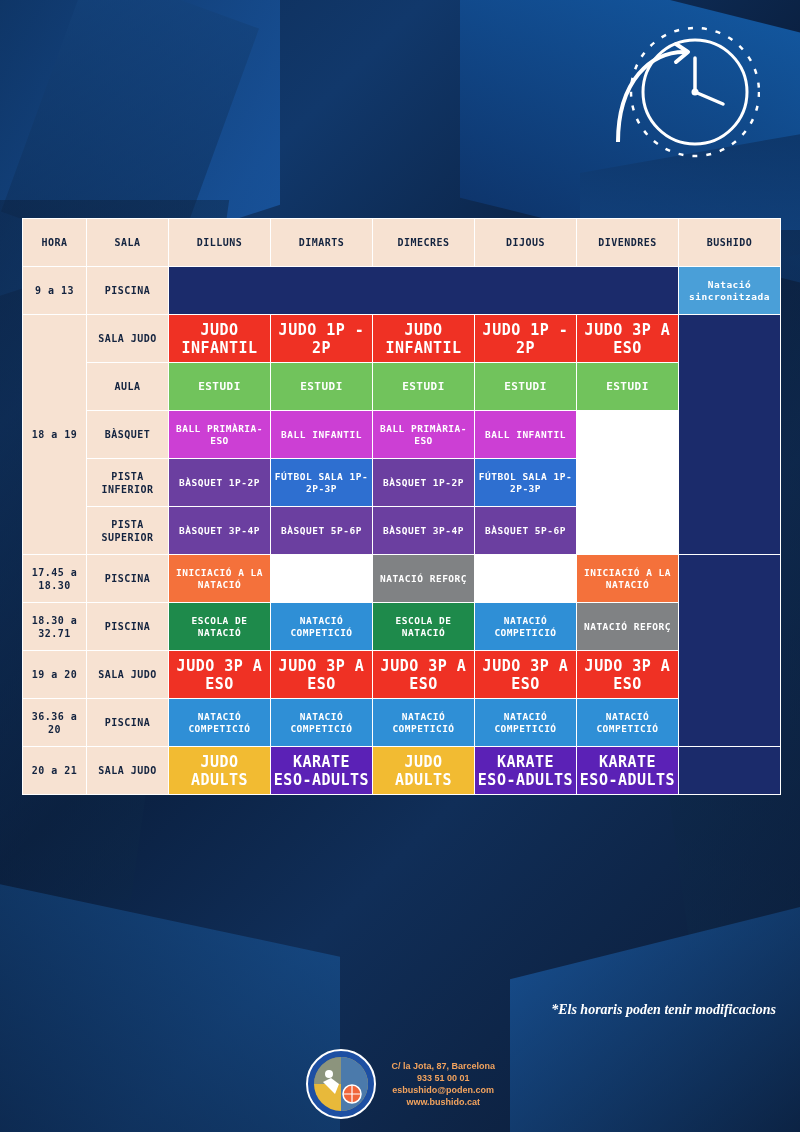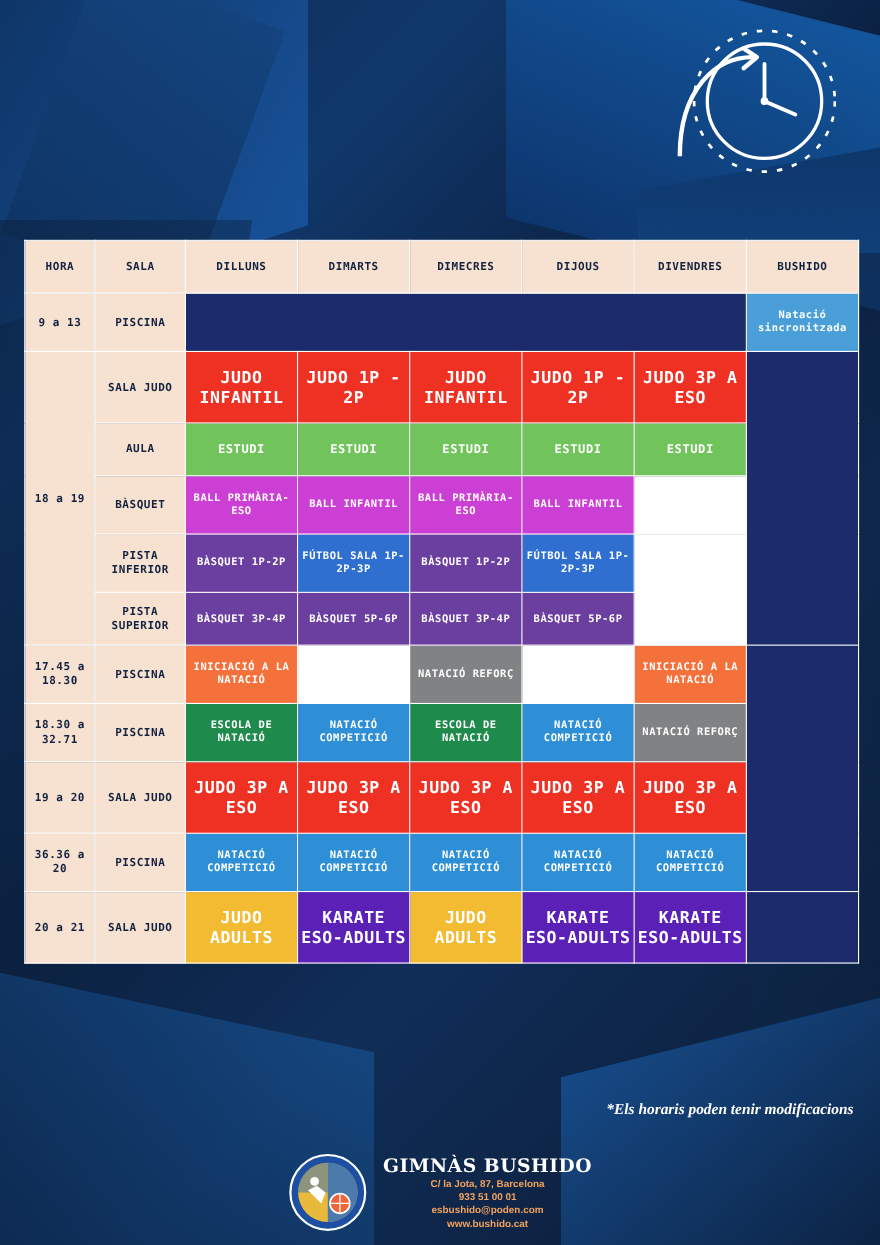--- a/index.html
+++ b/index.html
@@ -84,21 +84,21 @@
     background:#f7e2d2;
     color:#13233f;
     font-size:10px;
     padding:4px 2px;
     line-height:13px;
   }
   td.cell {
     font-size:11px;
     line-height:14px;
     height:48px;
-    padding:14px 2px;
+    padding:1px 2px;
     color:#ffffff;
   }
   td.cell.small { font-size:9.5px; line-height:12px; }
   td.cell.big { font-size:15px; line-height:18px; }
   .note {
     position:absolute;
     top:1002px; right:24px;
     color:#ffffff;
     font-family:"Liberation Serif", serif;
     font-style:italic;
@@ -273,20 +273,19 @@
       <circle cx="36" cy="36" r="34" fill="#1d4fa3" stroke="#ffffff" stroke-width="2"></circle>
       <circle cx="36" cy="36" r="27" fill="#e8b93a"></circle>
       <path d="M36 9 a27 27 0 0 1 27 27 a27 27 0 0 1 -27 27 z" fill="#2f6fc0" opacity=".85"></path>
       <path d="M9 36 a27 27 0 0 1 27 -27 l0 27 z" fill="#2f6fc0" opacity=".5"></path>
       <circle cx="24" cy="26" r="4" fill="#ffffff"></circle>
       <path d="M18 34 l8 -4 l8 6 l-4 10 l-6 -6 z" fill="#ffffff"></path>
       <circle cx="47" cy="46" r="9" fill="#f0663a" stroke="#ffffff" stroke-width="1.5"></circle>
       <path d="M38 46 h18 M47 37 v18" stroke="#ffffff" stroke-width="1.2" fill="none"></path>
     </svg>
     <span class="fdata">
-      <div class="gname">GIMNÀS BUSHIDO</div>
       <div class="faddr">C/ la Jota, 87, Barcelona</div>
       <div class="faddr">933 51 00 01</div>
       <div class="faddr">esbushido@poden.com</div>
       <div class="faddr">www.bushido.cat</div>
     </span>
   </div>
 </div>
 
 </body></html>

